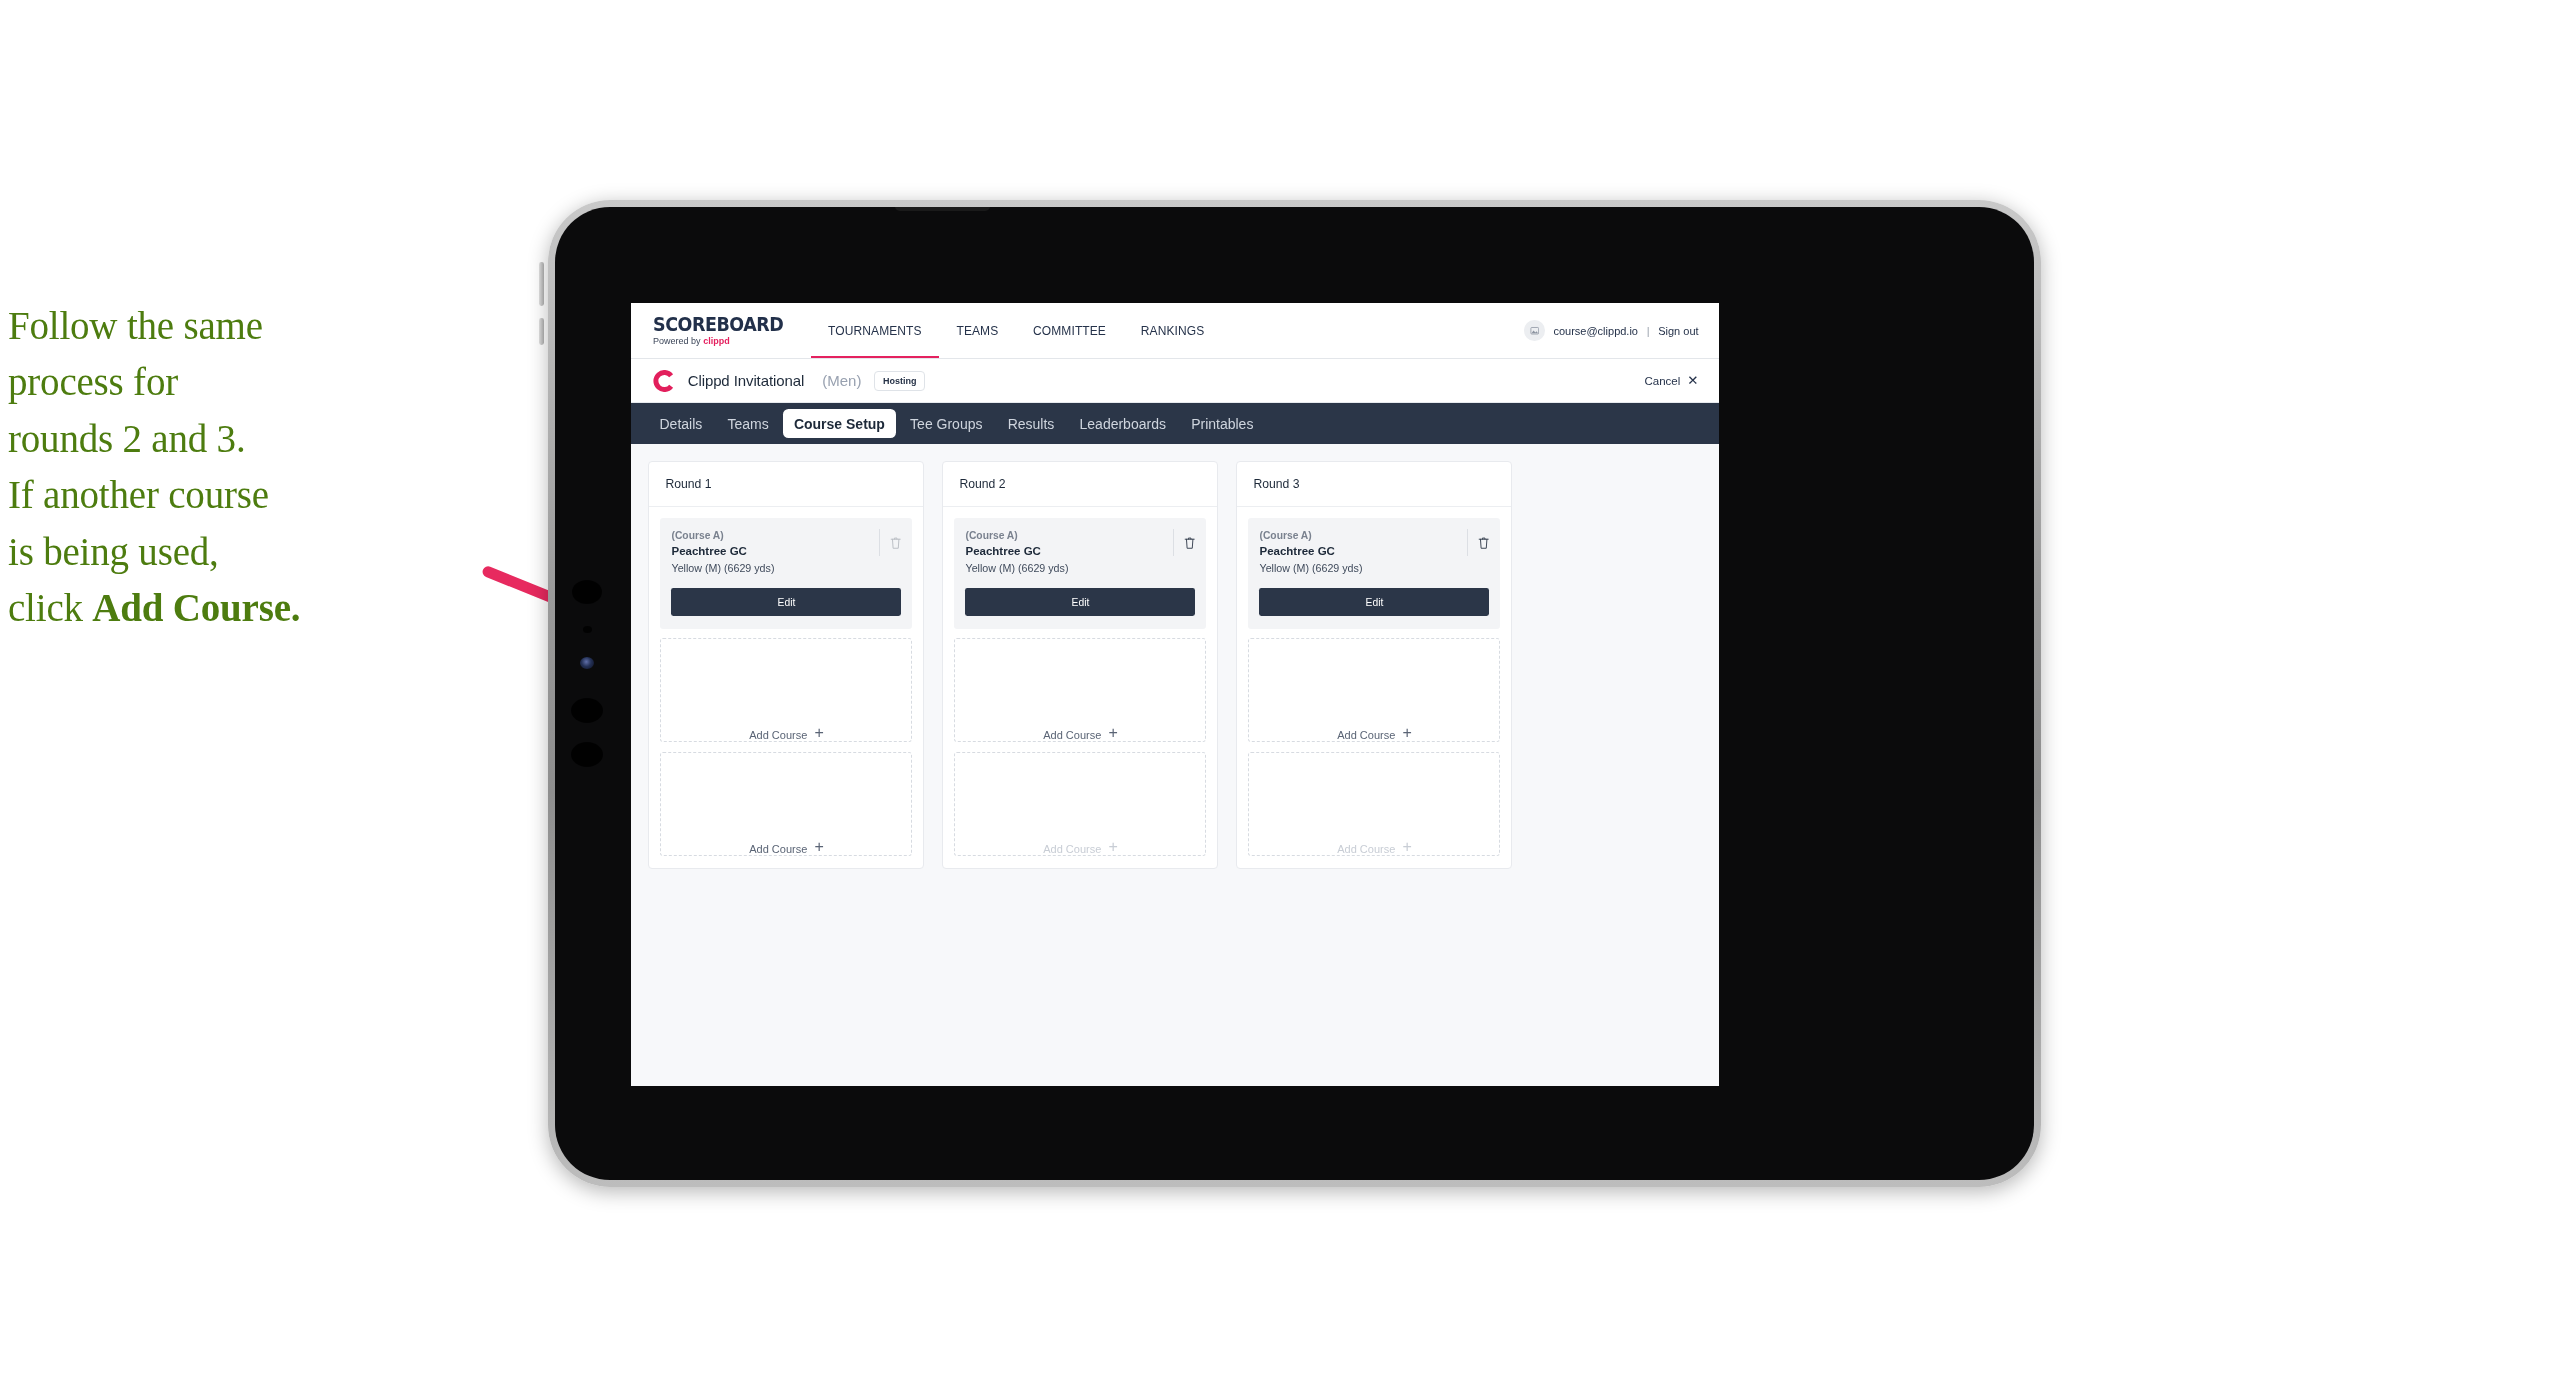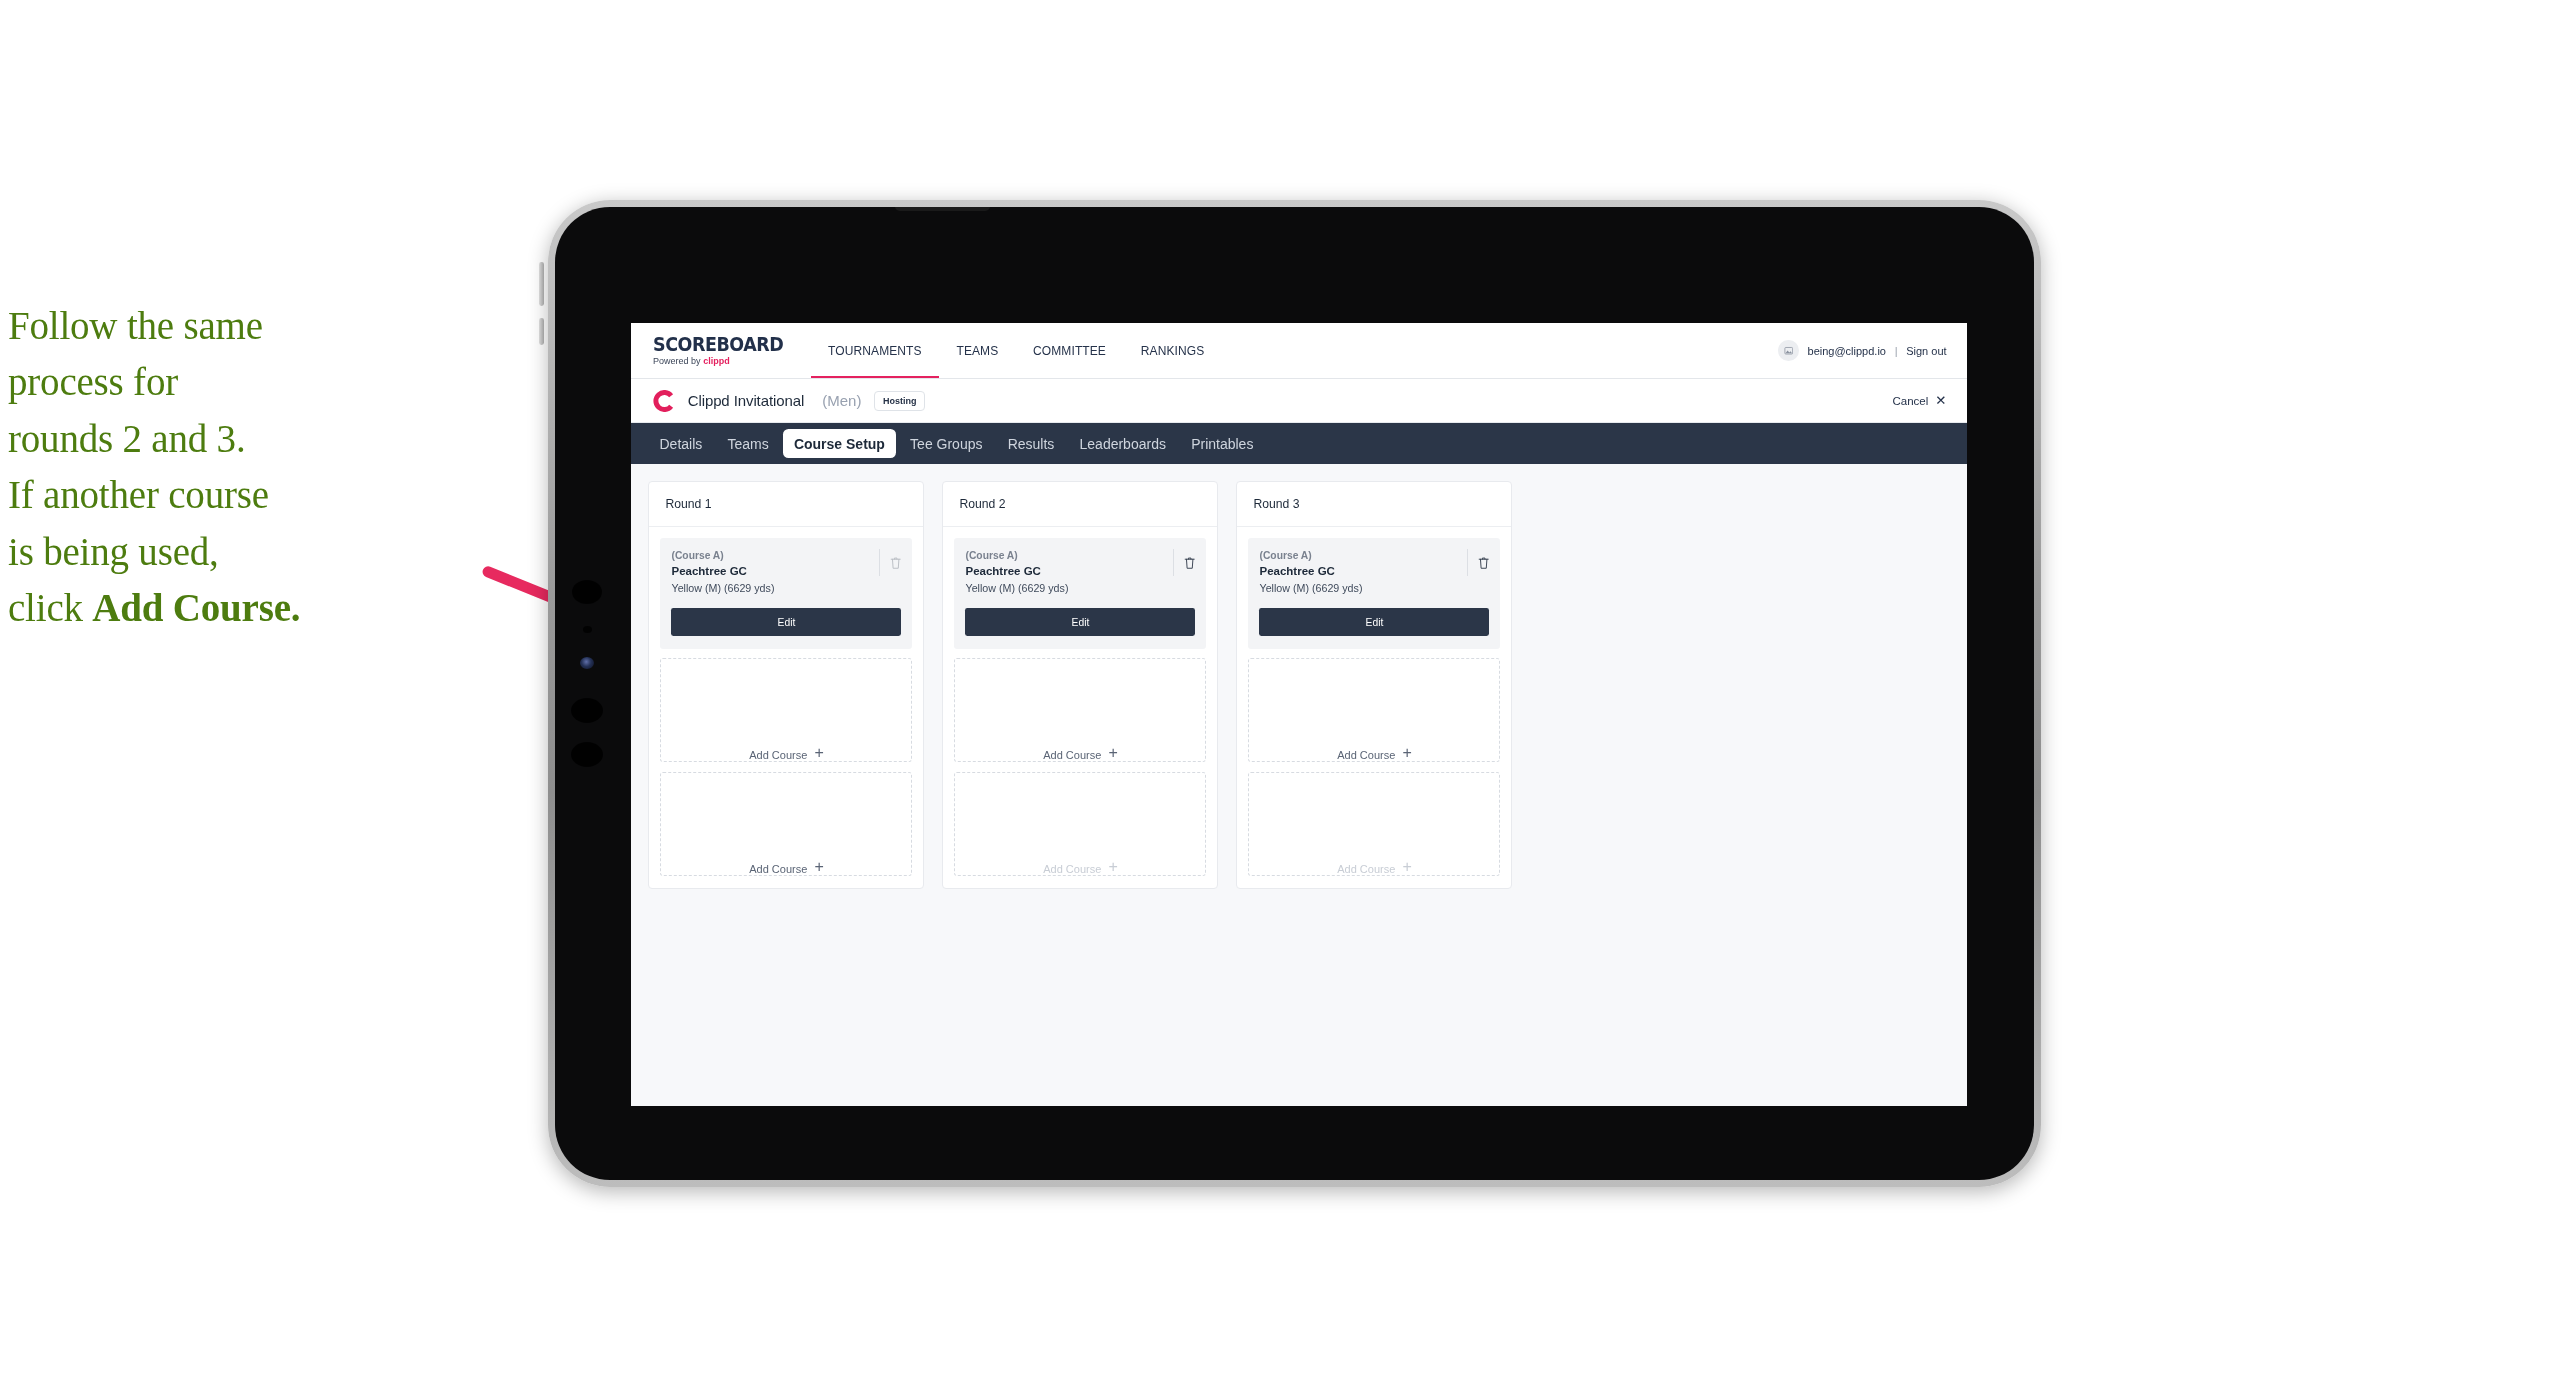--- a/index.html
+++ b/index.html
@@ -60,22 +60,22 @@
   #sensor-led   { left: 25px; top: 450px; width: 14.2px; height: 12px;
                   background: radial-gradient(circle at 45% 40%, #5f6ea8 0%, #243156 45%, #0d1020 100%); }
   #sensor-spk1  { left: 16px; top: 491px; width: 32px; height: 25px; opacity:.85;}
   #sensor-spk2  { left: 16px; top: 535px; width: 32px; height: 25px; opacity:.85;}
   #top-notch    { position:absolute; left: 340px; top: -2.4px; width: 95px; height: 6.3px;
                   background:#1a1a1a; border-radius: 0 0 4.7px 4.7px; }
 
   
   #app {
     position: absolute;
-    left: 76px; top: 116px;
-    width: 1336px; height: 783px;
+    left: 76px; top: 96px;
+    width: 1088px; height: 783px;
     background: #f7f8fa;
     overflow: hidden;
   }
 
   
   #topnav {
     height: 56px; background:#ffffff; display:flex; align-items:stretch;
     border-bottom: 0.8px solid #e3e6ea; position:relative;
   }
   #brand { display:flex; flex-direction:column; justify-content:center; padding: 0 16px 0 22px; }
@@ -222,21 +222,21 @@
               <span>RANKINGS</span>
             </div>
 
           <div id="topnav-right">
             <div id="avatar">
               <svg width="9.5" height="9.5" viewBox="0 0 16 16" aria-hidden="true">
                 <rect x="1.5" y="2.5" width="13" height="11" rx="1.5" fill="none" stroke="#8b93a0" stroke-width="1.3"></rect>
                 <path d="M2.5 12 L6 7.5 L9 11 L11 9 L13.5 12 Z" fill="#8b93a0"></path>
               </svg>
             </div>
-            <span>being@clippd.io</span>
+            <span>course@clippd.io</span>
             <span class="sep">|</span>
             <span id="signout">Sign out</span>
           </div>
         </div>
 
         <div id="tbar">
           <svg id="clippd-logo" viewBox="0 0 40 40">
             <path d="M33 10.5A15.5 15.5 0 1 0 33 29.5" fill="none" stroke="#e21f5c" stroke-width="9" stroke-linecap="butt"></path>
           </svg>
           <span id="tname">Clippd Invitational</span>

